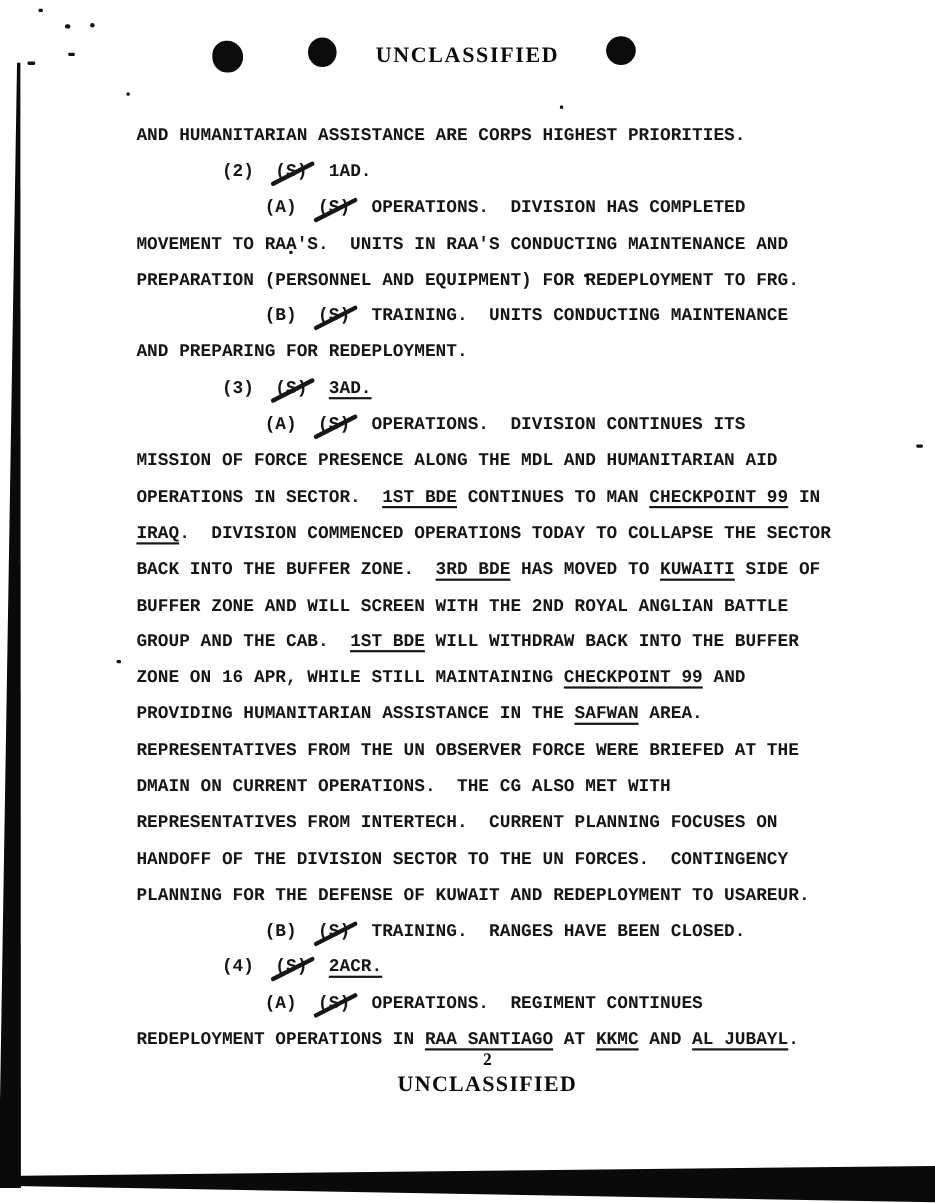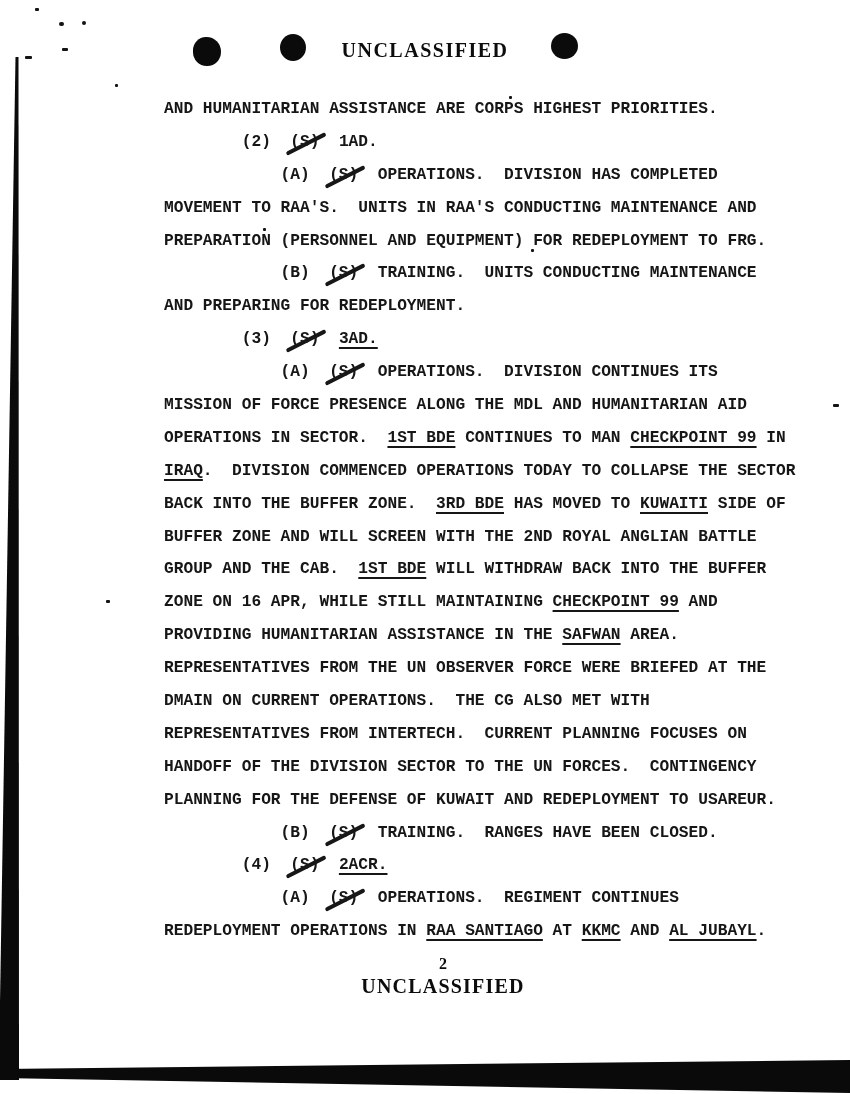--- a/index.html
+++ b/index.html
@@ -33,26 +33,25 @@
     position:absolute; top:955px; left:36px; width:814px;
     text-align:center;
     font-family:"Liberation Serif", serif;
     font-weight:700; color:#0c0c0c;
   }
   .page-num { font-size:16px; line-height:18px; }
   .ftr-title { font-size:20px; letter-spacing:1.2px; line-height:24px; margin-top:1px; }
 
   
   .doc-content {
-    position:absolute; left:124px; top:93px;
+    position:absolute; left:124px; top:107px;
     font-family:"Liberation Mono","DejaVu Sans Mono",monospace;
     font-weight:700; font-size:16.2px; line-height:32.9px;
     color:#161616;
     white-space:pre;
-    margin-left:40px;
   }
   .doc-line { height:32.9px; }
   .u {
     text-decoration:underline;
     text-underline-offset:4px;
     text-decoration-thickness:1.8px;
   }
   
   .strike-s { position:relative; }
   .strike-s::after {

